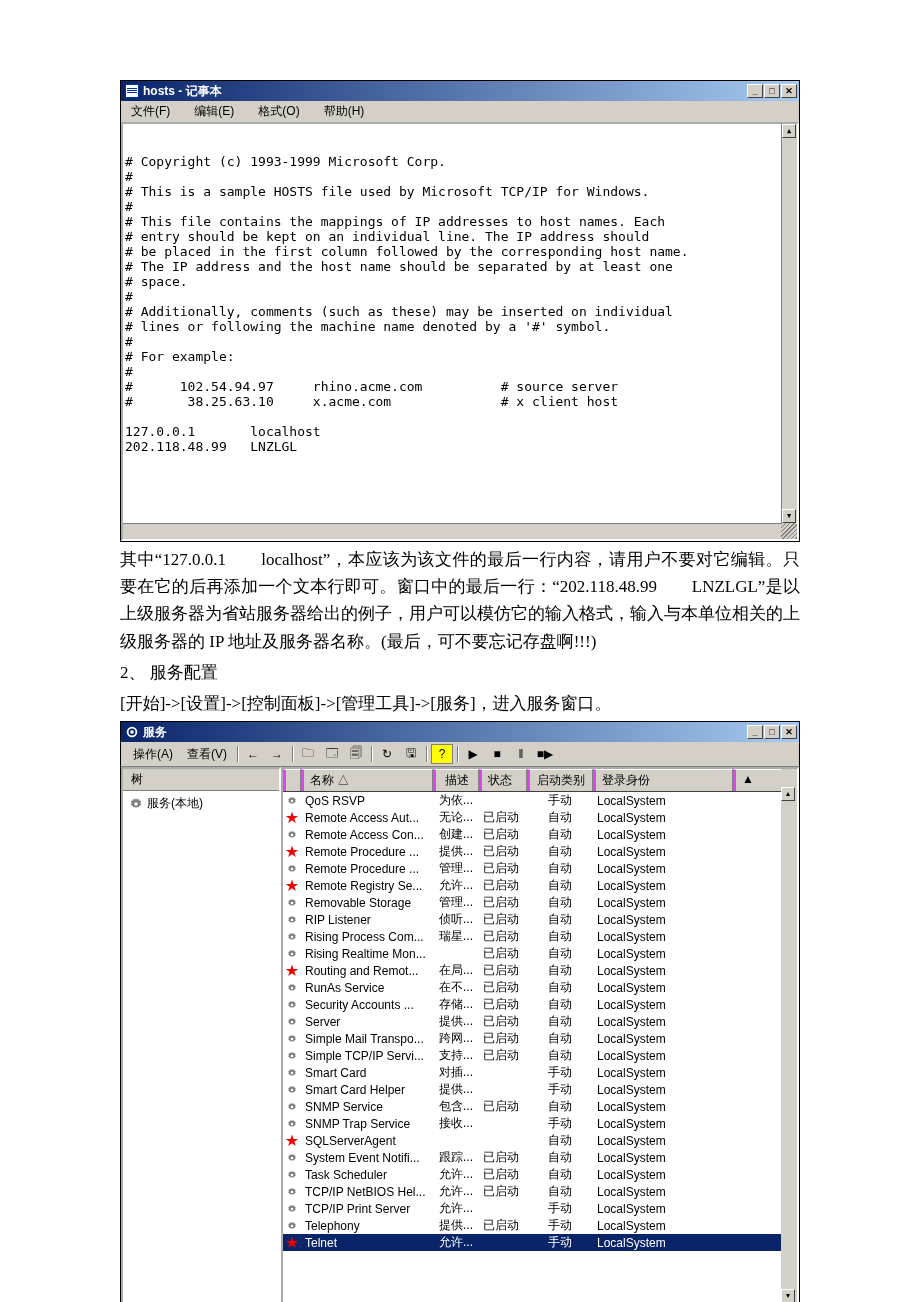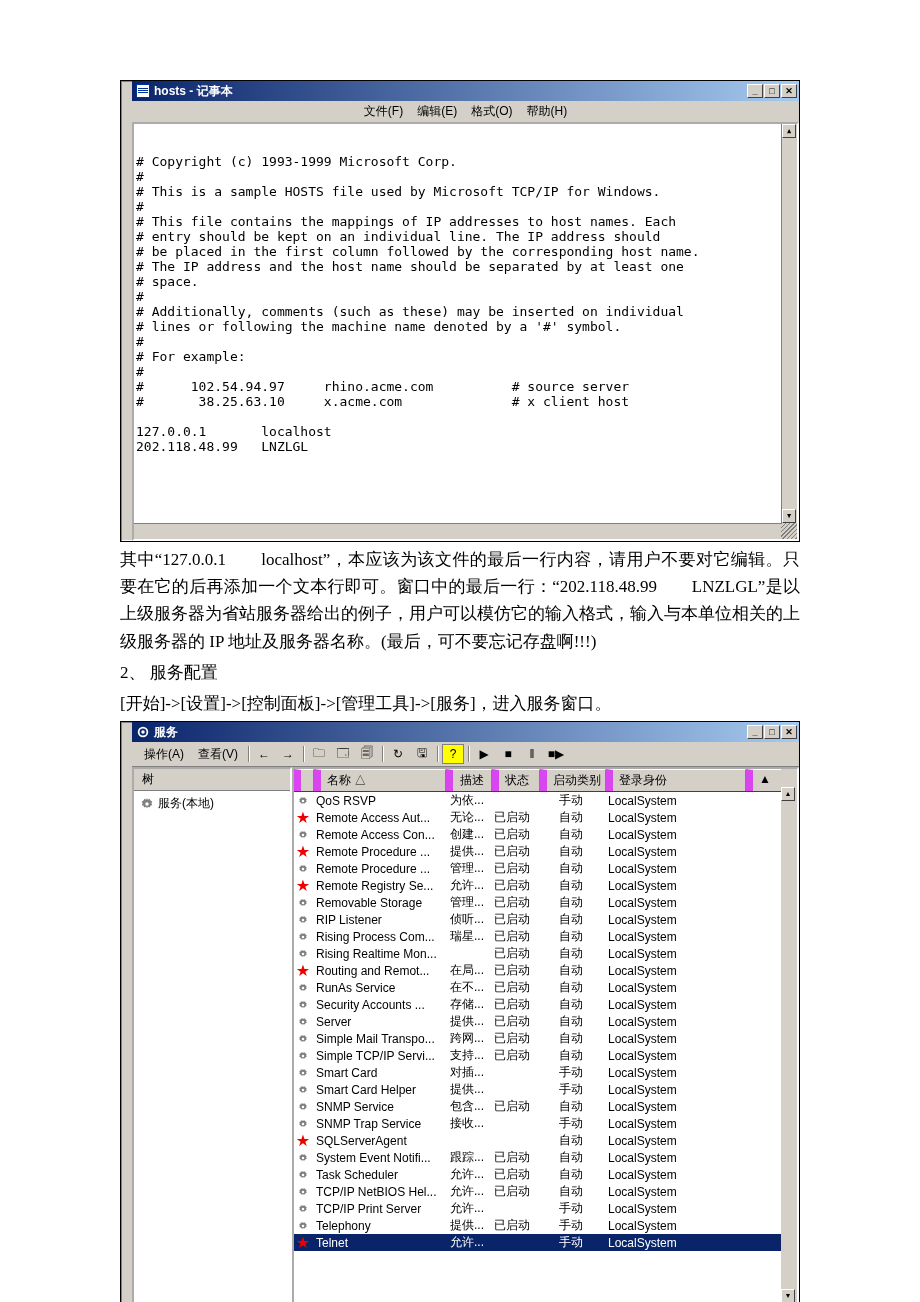--- a/index.html
+++ b/index.html
@@ -9,21 +9,20 @@
     font-family: "SimSun", "宋体", serif;
     font-size: 16px;
     color: #000;
     padding: 80px 120px 40px;
     width: 920px;
   }
   .win {
     border: 1px solid #000;
     background: #d4d0c8;
     box-shadow: 1px 1px 0 #808080 inset, -1px -1px 0 #fff inset;
-    padding-left: 11px;
   }
   .titlebar {
     display: flex;
     align-items: center;
     justify-content: space-between;
     background: linear-gradient(to right, #0a246a, #a6caf0);
     color: #fff;
     height: 20px;
     padding: 0 2px 0 4px;
     font-family: "Tahoma", sans-serif;
@@ -44,22 +43,21 @@
     font-family: "Marlett","Webdings",sans-serif;
     font-size: 9px; line-height: 12px; text-align: center;
     color:#000;
   }
   .menubar {
     background: #d4d0c8;
     display:flex;
     padding: 2px 4px;
     font-family: "Tahoma","SimSun",sans-serif;
     font-size: 12px;
-    gap: 2px;
-    justify-content: center;
+    gap: 12px;
   }
   .menu-item { padding: 0 6px; cursor:default; }
   .textarea {
     background: #fff;
     border: 2px inset #fff;
     font-family: "Fixedsys","SimSun",monospace;
     font-size: 13px;
     line-height: 15px;
     white-space: pre;
     overflow: hidden;
@@ -96,21 +94,21 @@
   .tb-sep{width:1px;height:16px;background:#808080;margin:0 2px;box-shadow:1px 0 0 #fff;}
   .tb-btn{width:22px;height:20px;display:flex;align-items:center;justify-content:center;font-size:12px;}
   .svc-body{display:flex;background:#d4d0c8;height:538px;}
   .svc-tree{width:160px;border:2px inset #fff;background:#fff;font-family:"Tahoma","SimSun",sans-serif;font-size:12px;}
   .svc-tree-tab{background:#d4d0c8;padding:2px 8px;border-bottom:1px solid #808080;}
   .svc-tree-item{padding:4px 6px;display:flex;align-items:center;gap:4px;}
   .gear-icon{width:14px;height:14px;display:inline-block;}
   .gear-icon svg{width:14px;height:14px;}
   .svc-list{flex:1;border:2px inset #fff;background:#fff;font-family:"Tahoma","SimSun",sans-serif;font-size:12px;overflow:hidden;position:relative;}
   .svc-header{display:flex;background:#d4d0c8;border-bottom:1px solid #404040;}
-  .svc-h{padding:2px 6px;border-right:1px solid #808080;border-left:7px solid #d946ef;border-top:1px solid #fff;font-size:12px;white-space:nowrap;}
+  .svc-h{padding:2px 6px;border-right:1px solid #808080;border-left:3px solid #d946ef;border-top:1px solid #fff;font-size:12px;white-space:nowrap;}
   .col-name{width:132px;}
   .col-desc{width:46px;text-align:center;}
   .col-status{width:48px;}
   .col-type{width:66px;text-align:center;}
   .col-logon{width:140px;}
   .svc-rows{overflow:hidden;}
   .svc-row{display:flex;align-items:center;height:17px;}
   .svc-row.sel{background:#0a246a;color:#fff;}
   .svc-row.sel .cell{color:#fff;}
   .cell{padding:0 4px;white-space:nowrap;overflow:hidden;text-overflow:clip;font-size:12px;}

